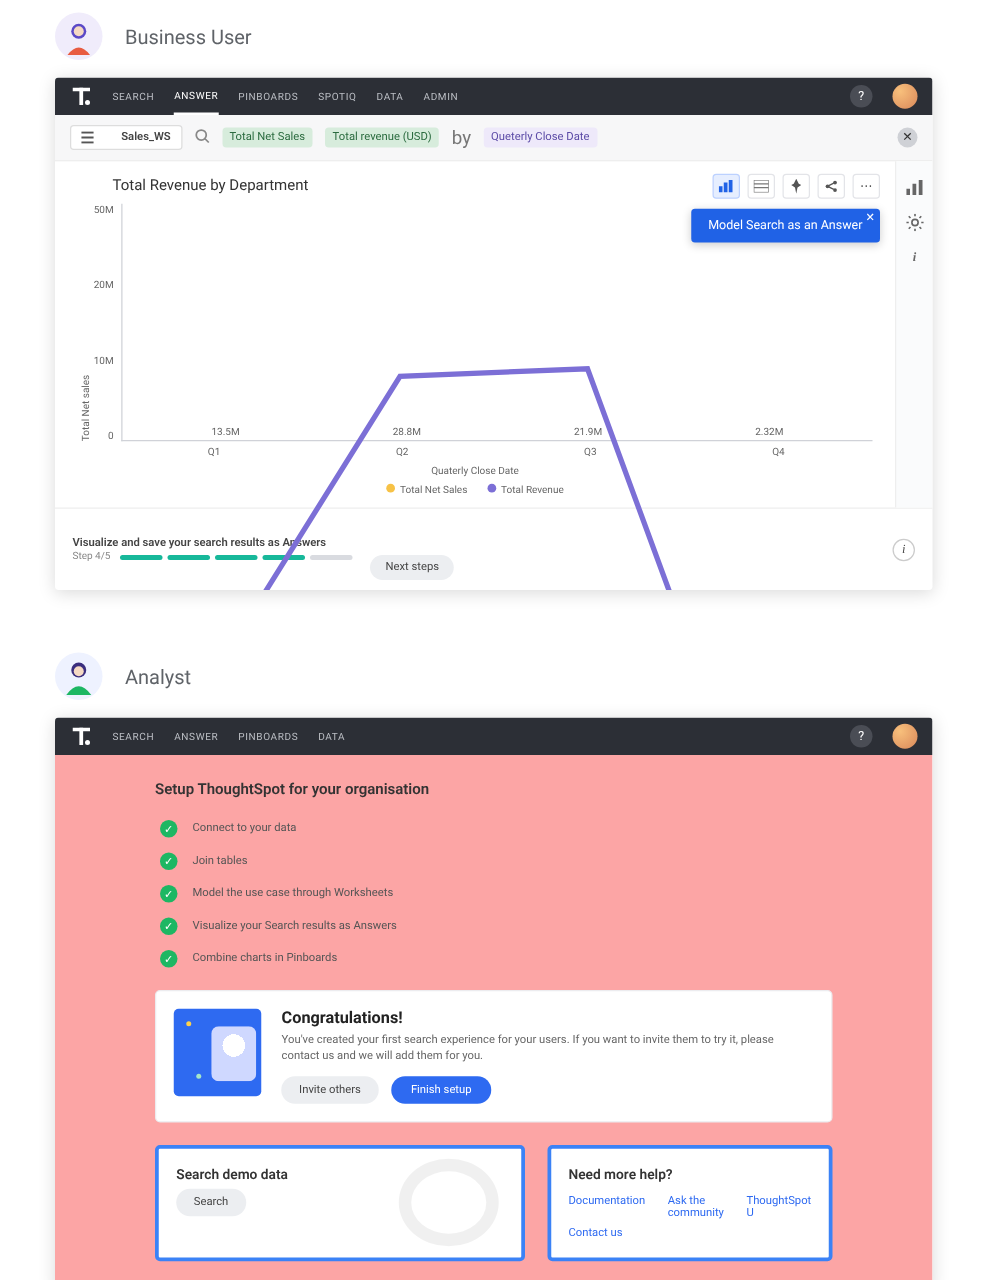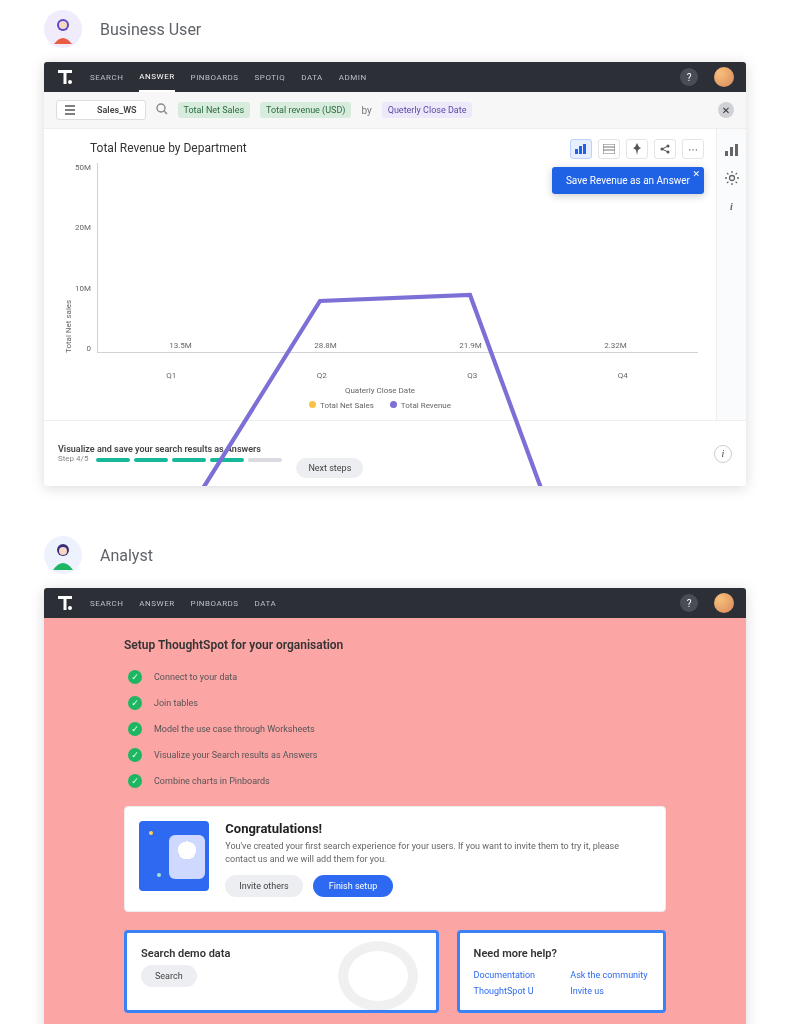--- a/index.html
+++ b/index.html
@@ -14,21 +14,21 @@
   .topnav .navitem.active { color:#fff; border-bottom:2px solid #fff; }
   .topnav .spacer { flex:1; }
   .topnav .circ { width:18px; height:18px; border-radius:50%; background:#4a4d55; color:#fff; display:flex; align-items:center; justify-content:center; font-size:10px; cursor:pointer;}
   .topnav .user-pic { width:20px; height:20px; border-radius:50%; background: radial-gradient(circle at 30% 30%, #f8c07c, #d9885a); }
 
   
   .searchbar-row { background:#f7f7f8; padding:8px 12px; display:flex; align-items:center; gap:10px; border-bottom:1px solid #eee;}
   .ws-chip { background:#fff; border:1px solid #ddd; border-radius:3px; padding:4px 8px; display:flex; align-items:center; gap:22px; font-size:9px; font-weight:600;}
   .search-icon { color:#888; }
   .pill { background:#d7ecdc; color:#2b6b3f; border-radius:3px; padding:3px 6px; font-size:9px;}
-  .by-label { font-size:10px; color:#777; }
+  .by-label { font-size:15px; color:#777; }
   .pill-purple { background:#eee9fa; color:#5b4aa6;}
   .close-x { margin-left:auto; width:16px; height:16px; border-radius:50%; background:#cfd1d6; color:#333; display:flex; align-items:center; justify-content:center; cursor:pointer; font-size:10px;}
   .chart-area { display:flex; }
   .chart-main { flex:1; padding:12px 18px 10px 18px; position:relative;}
   .chart-title { font-size:12px; font-weight:400; margin-bottom:6px; color:#333;margin-left:28px;}
   .toolbar { position:absolute; right:12px; top:10px; display:flex; gap:6px; align-items:center;}
   .tool-btn { width:22px; height:20px; border:1px solid #e3e4e8; background:#fff; border-radius:3px; display:flex; align-items:center; justify-content:center; cursor:pointer; color:#555;}
   .tool-btn.active { background:#e6eeff; border-color:#bcd1ff; color:#2062e6;}
   .save-tooltip { position:absolute; right:12px; top:38px; background:#2062e6; color:#fff; padding:8px 14px; border-radius:3px; font-size:10px; box-shadow:0 2px 8px rgba(0,0,0,0.2);}
   .save-tooltip .tip-x { position:absolute; right:4px; top:2px; font-size:9px; cursor:pointer;}
@@ -36,21 +36,21 @@
   .side-icons .sicon { width:18px; height:18px; color:#666; cursor:pointer; display:flex; align-items:center; justify-content:center;}
   
   .chart-wrap { display:flex; height:190px; }
   .y-axis-label { writing-mode:vertical-rl; transform:rotate(180deg); font-size:8px; color:#666; padding:0 2px;}
   .y-ticks { display:flex; flex-direction:column; justify-content:space-between; font-size:8px; color:#666; padding-right:6px; text-align:right;}
   .plot { flex:1; position:relative; border-left:1px solid #d0d2d8; border-bottom:1px solid #d0d2d8;}
   .bars { position:absolute; inset:0; display:flex; align-items:flex-end; justify-content:space-around; padding:0 10px;}
   .bar-group { display:flex; flex-direction:column; align-items:center; width:22%;}
   .bar-label { font-size:8px; color:#666; margin-bottom:2px;}
   .bar { width:100%; background:#f7c246;}
-  .x-ticks { display:flex; justify-content:space-around; font-size:8px; color:#666; margin-top:18px; padding-left:34px;}
+  .x-ticks { display:flex; justify-content:space-around; font-size:8px; color:#666; margin-top:4px; padding-left:34px;}
   .x-axis-label { text-align:center; font-size:8px; color:#666; margin-top:6px;}
   .legend { display:flex; gap:16px; justify-content:center; font-size:8px; color:#666; margin-top:6px;}
   .leg-dot { width:7px; height:7px; border-radius:50%; display:inline-block; margin-right:4px;}
   .linepath { position:absolute; inset:0; pointer-events:none;}
   .not-expected { border-top:1px solid #eee; padding:8px 18px; font-size:9px; color:#666;}
   .not-expected a { color:#2062e6; cursor:pointer;}
   .footer-bar { border-top:1px solid #eee; padding:8px 14px; display:flex; align-items:center; gap:14px;}
   .footer-bar .step-title { font-size:9px; font-weight:600;}
   .footer-bar .step-sub { font-size:8px; color:#888;}
   .progress { display:flex; gap:4px; margin-top:3px;}
@@ -72,21 +72,21 @@
   .congrats-body h3 { font-size:13px; font-weight:700; color:#222; margin-bottom:4px;}
   .congrats-body p { font-size:9px; color:#666; line-height:1.4; margin-bottom:10px;}
   .btn-row { display:flex; gap:10px;}
   .btn-sec { background:#eceef1; color:#444; border-radius:14px; padding:6px 14px; font-size:9px; cursor:pointer;}
   .btn-pri { background:#2e6af1; color:#fff; border-radius:14px; padding:6px 16px; font-size:9px; cursor:pointer;}
   .bottom-row { display:flex; gap:18px;}
   .card { background:#fff; border:3px solid #3b82f6; border-radius:4px; padding:14px;}
   .card h4 { font-size:11px; font-weight:600; color:#333; margin-bottom:10px;}
   .card.demo { flex:1.6; position:relative;}
   .card.help { flex:1;}
-  .help-links { display:grid; grid-template-columns:1fr 1fr; gap:6px 18px; font-size:9px;}
+  .help-links { display:grid; grid-template-columns:1fr 1fr 1fr; gap:6px 18px; font-size:9px;}
   .help-links span { color:#2e6af1; cursor:pointer;}
   .mag-bg { position:absolute; right:18px; top:8px; width:80px; height:70px; opacity:0.06; border:10px solid #000; border-radius:50%;}
 </style>
 </head>
 <body>
 
 <div class="persona">
   <div class="avatar-circle" style="background:#f0ecfb;">
     <svg width="30" height="30" viewBox="0 0 30 30">
         <circle cx="15" cy="11" r="6" fill="#5b49c7"></circle>
@@ -165,21 +165,21 @@
               <circle cx="3" cy="6" r="1.5" fill="#555"></circle>
               <circle cx="9" cy="3" r="1.5" fill="#555"></circle>
               <circle cx="9" cy="9" r="1.5" fill="#555"></circle>
               <path d="M4 5.5 L8 3.5 M4 6.5 L8 8.5" stroke="#555"></path>
             </svg>
           </span>
         <span class="tool-btn">⋯</span>
       </div>
       <div class="save-tooltip">
         <span class="tip-x">✕</span>
-        <span>Save Revenue as an Answer</span>
+        <span>Model Search as an Answer</span>
       </div>
 
       <div class="chart-wrap" style="margin-top:8px;">
         <div class="y-axis-label">Total Net sales</div>
         <div class="y-ticks">
           <span>50M</span>
           <span>20M</span>
           <span>10M</span>
           <span>0</span>
         </div>
@@ -334,18 +334,18 @@
         <div class="mag-bg"></div>
         <h4>Search demo data</h4>
         <span class="btn-sec">Search</span>
       </div>
       <div class="card help">
         <h4>Need more help?</h4>
         <div class="help-links">
           <span>Documentation</span>
           <span>Ask the community</span>
           <span>ThoughtSpot U</span>
-          <span>Invite us</span>
+          <span>Contact us</span>
         </div>
       </div>
     </div>
   </div>
 </div>
 
 </body></html>

